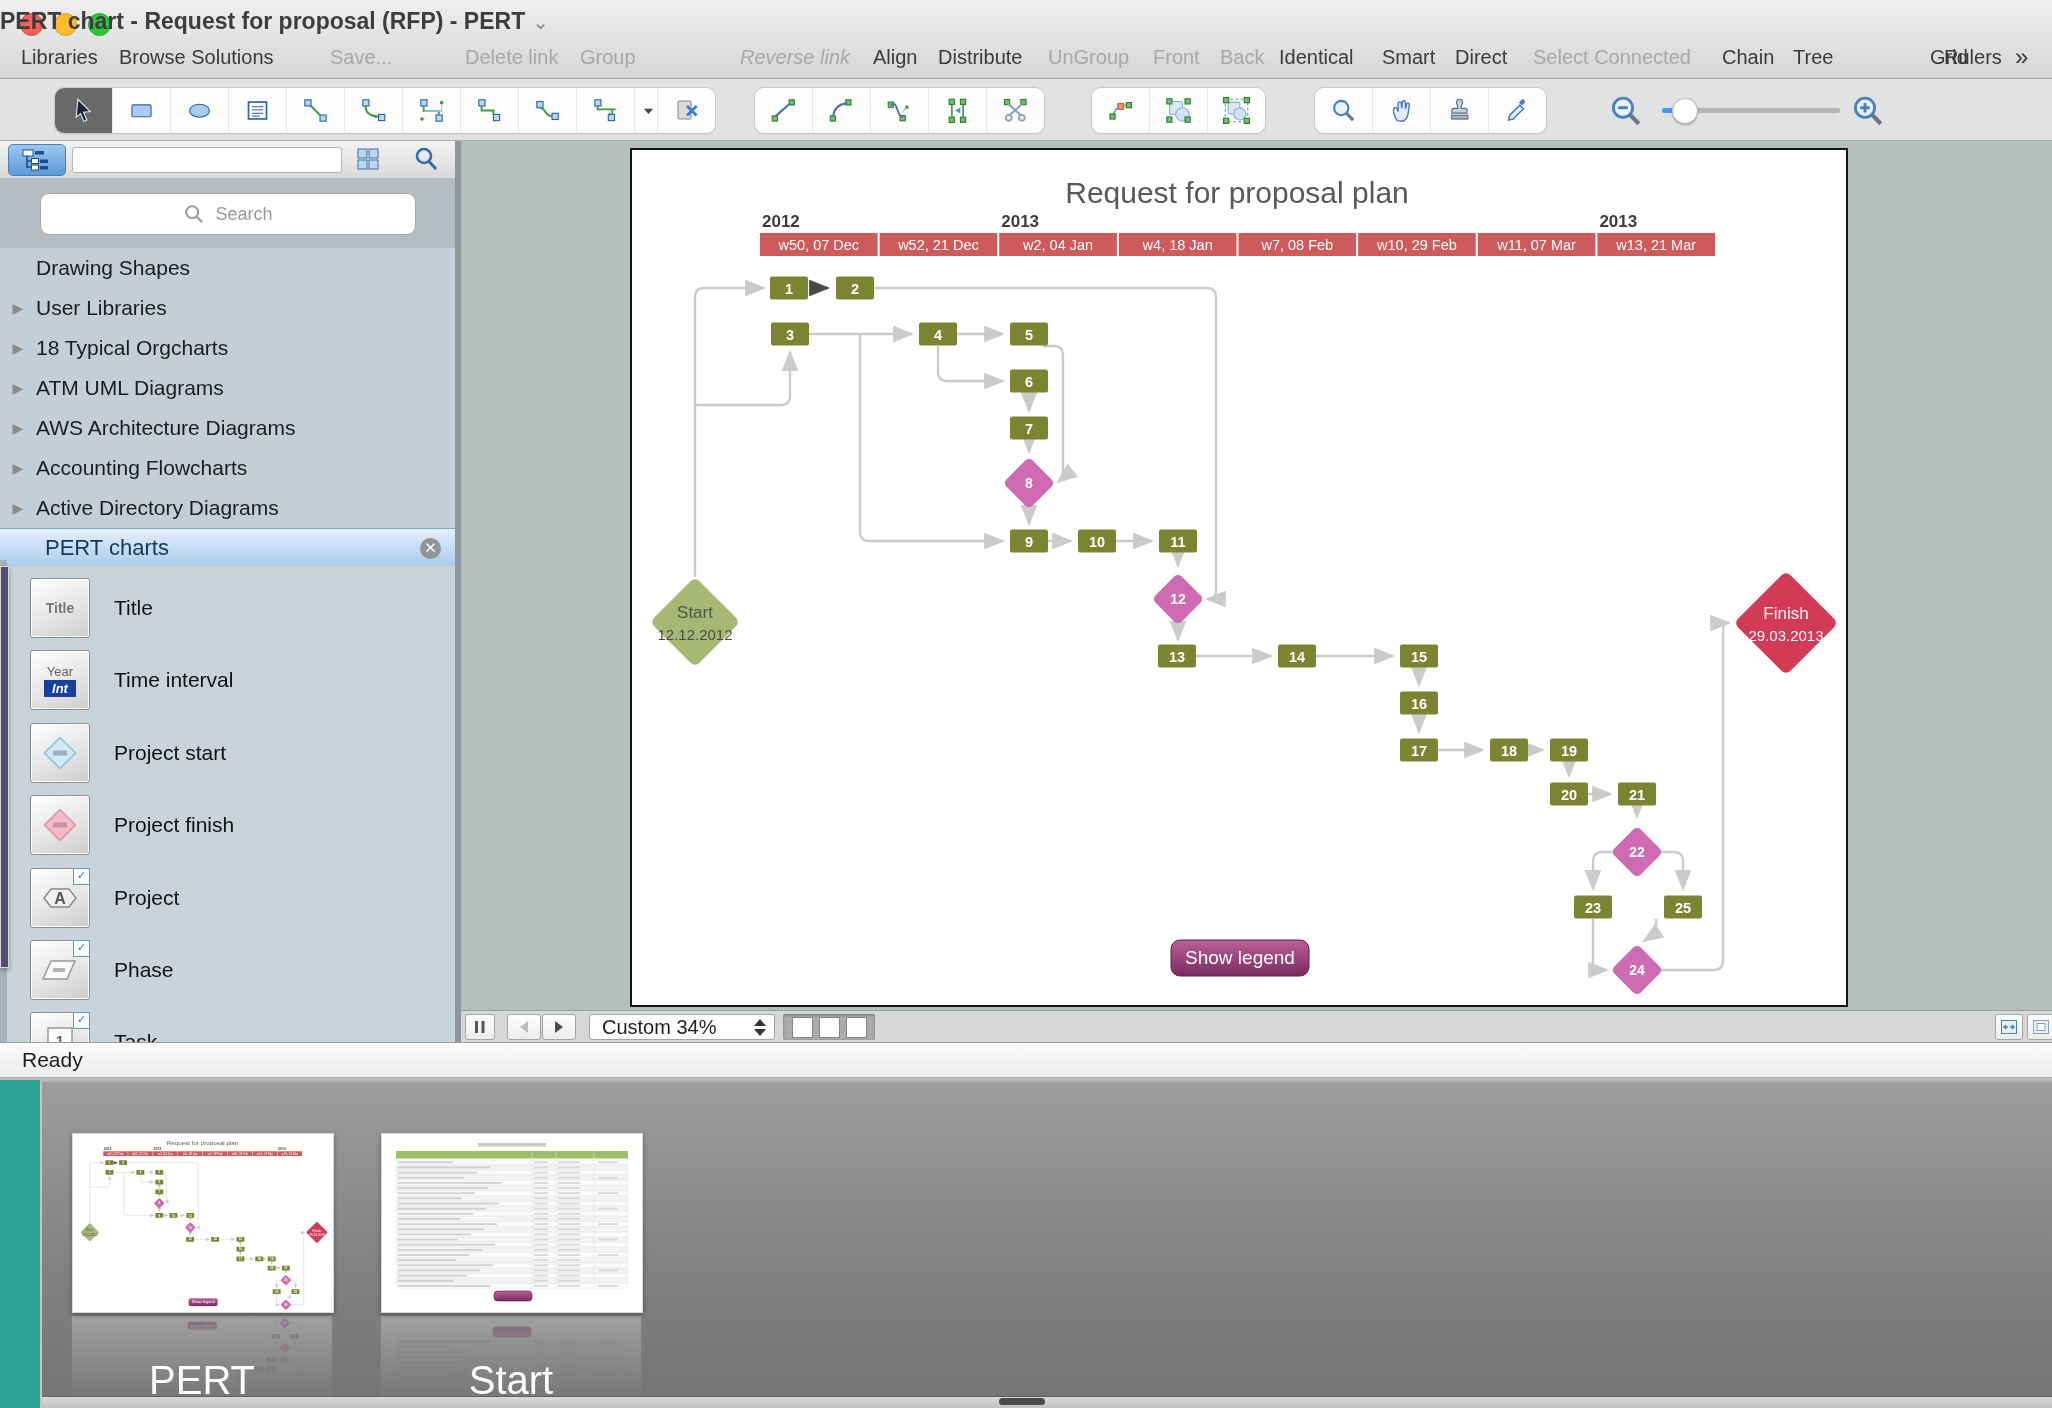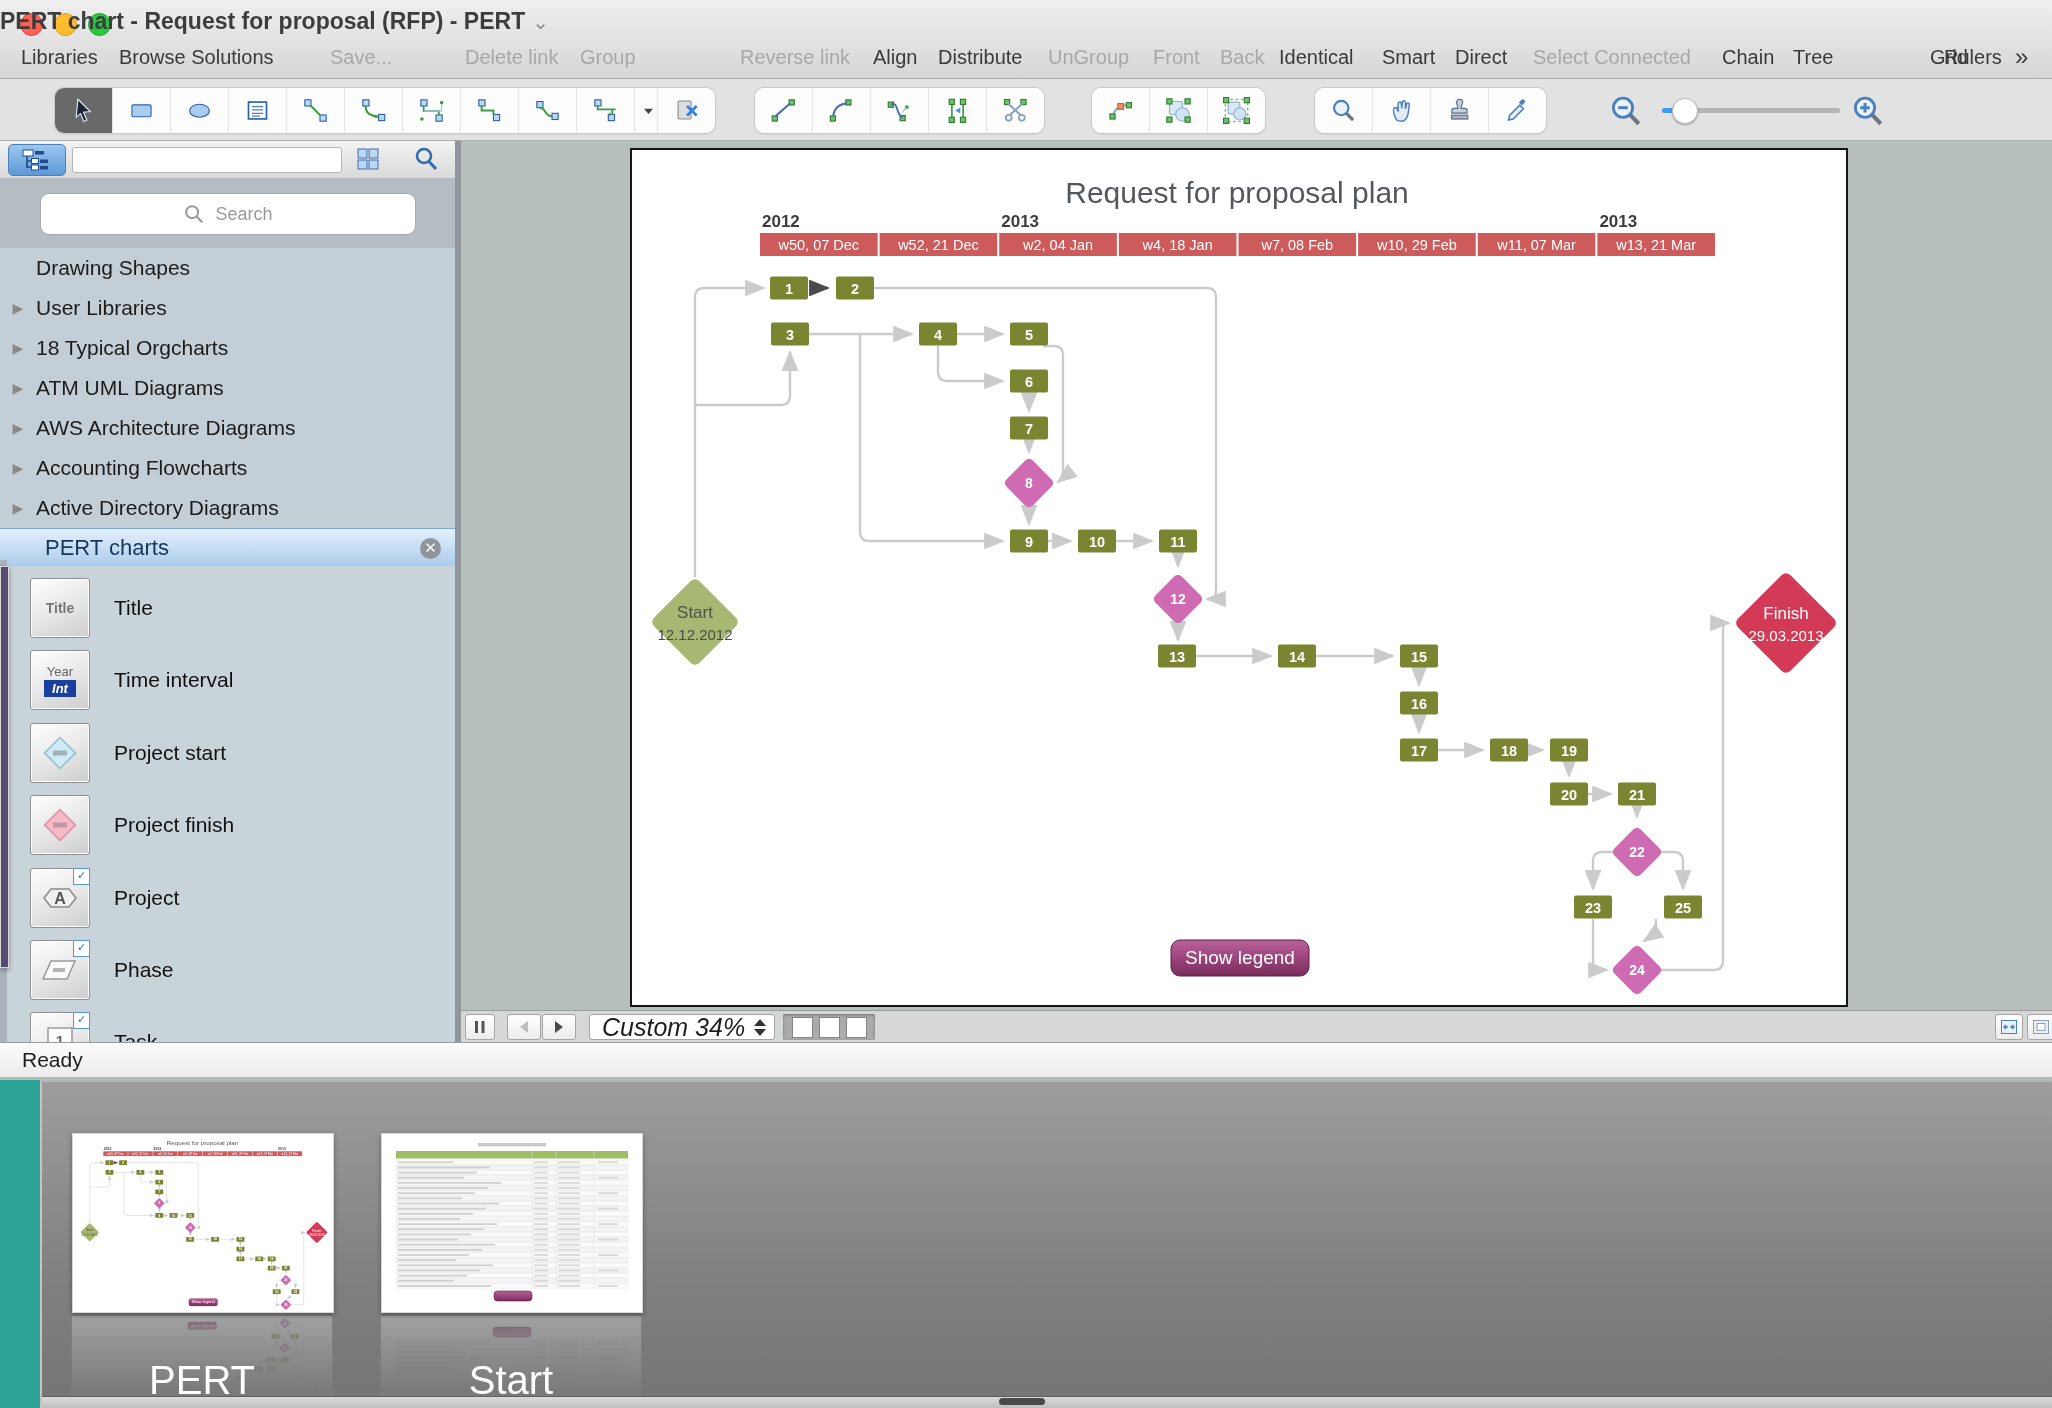--- a/index.html
+++ b/index.html
@@ -61,21 +61,21 @@
   .side-scroll .thumb{position:absolute;left:0;top:6px;width:7px;height:400px;background:#564b70;}
   
   .workspace{position:absolute;left:461px;top:140px;width:1591px;height:870px;background:#b6bfbb;}
   .page{position:absolute;left:630px;top:148px;width:1214px;height:855px;background:#fff;border:2px solid #141414;z-index:10;}
   .page svg{position:absolute;left:0;top:0;}
   
   .pagebar{position:absolute;left:461px;top:1010px;width:1591px;height:32px;background:#d6d8d7;border-top:1px solid #9c9c9c;z-index:30;}
   .pb-btn{position:absolute;top:3px;height:26px;background:linear-gradient(#fff,#ececec);border:1px solid #a5a5a5;border-radius:3px;
           display:grid;place-items:center;box-sizing:border-box;}
   .pb-zoom{position:absolute;left:128px;top:3px;width:186px;height:26px;background:#fff;border:1px solid #a5a5a5;border-radius:3px;
-           box-sizing:border-box;display:flex;align-items:center;font-size:25px;color:#1e1e1e;font-style:italic;}
+           box-sizing:border-box;display:flex;align-items:center;font-size:20px;color:#1e1e1e;}
   .pb-zoom .txt{margin-left:12px;flex:1;}
   .stepper{margin-right:8px;display:flex;flex-direction:column;gap:3px;}
   .stepper i{display:block;width:0;height:0;border-left:6px solid transparent;border-right:6px solid transparent;}
   .stepper .up{border-bottom:7px solid #333;}
   .stepper .dn{border-top:7px solid #333;}
   .pb-pages{position:absolute;left:322px;top:3px;width:92px;height:26px;background:#ababab;border-radius:2px;
             box-shadow:inset 0 1px 3px rgba(0,0,0,.35);display:flex;align-items:center;justify-content:center;gap:6px;}
   .pb-pages b{width:19px;height:19px;background:#fff;border:1px solid #848484;}
   
   .statusbar{position:absolute;left:0;top:1042px;width:2052px;height:36px;background:linear-gradient(#fbfbfb,#ececec);
@@ -106,21 +106,21 @@
       <span class="tl yellow"></span>
       <span class="tl green"></span>
     </div>
     <div class="wtitle"><span>PERT chart - Request for proposal (RFP) - PERT</span><span class="tchev">⌄</span></div>
     <div class="menubar" id="menubar">
         <div class="menu-item" style="left: 21px;">Libraries</div>
         <div class="menu-item" style="left: 119px;">Browse Solutions</div>
         <div class="menu-item disabled" style="left: 330px;">Save...</div>
         <div class="menu-item disabled" style="left: 465px;">Delete link</div>
         <div class="menu-item disabled" style="left: 580px;">Group</div>
-        <div class="menu-item disabled" style="left: 740px;">Reverse link</div>
+        <div class="menu-item disabled" style="left: 740px; font-style: italic;">Reverse link</div>
         <div class="menu-item" style="left: 873px;">Align</div>
         <div class="menu-item" style="left: 938px;">Distribute</div>
         <div class="menu-item disabled" style="left: 1048px;">UnGroup</div>
         <div class="menu-item disabled" style="left: 1153px;">Front</div>
         <div class="menu-item disabled" style="left: 1220px;">Back</div>
         <div class="menu-item" style="left: 1279px;">Identical</div>
         <div class="menu-item" style="left: 1382px;">Smart</div>
         <div class="menu-item" style="left: 1455px;">Direct</div>
         <div class="menu-item disabled" style="left: 1533px;">Select Connected</div>
         <div class="menu-item" style="left: 1722px;">Chain</div>

